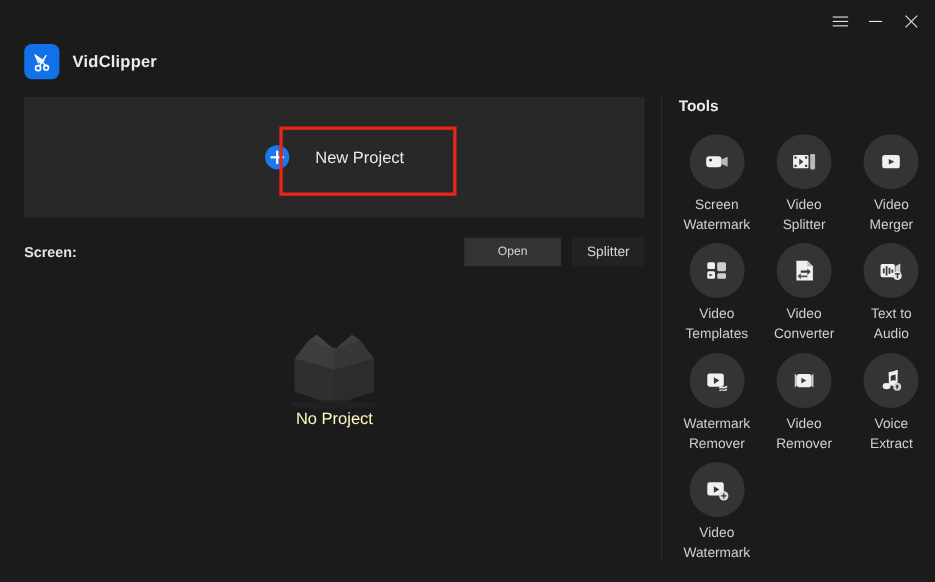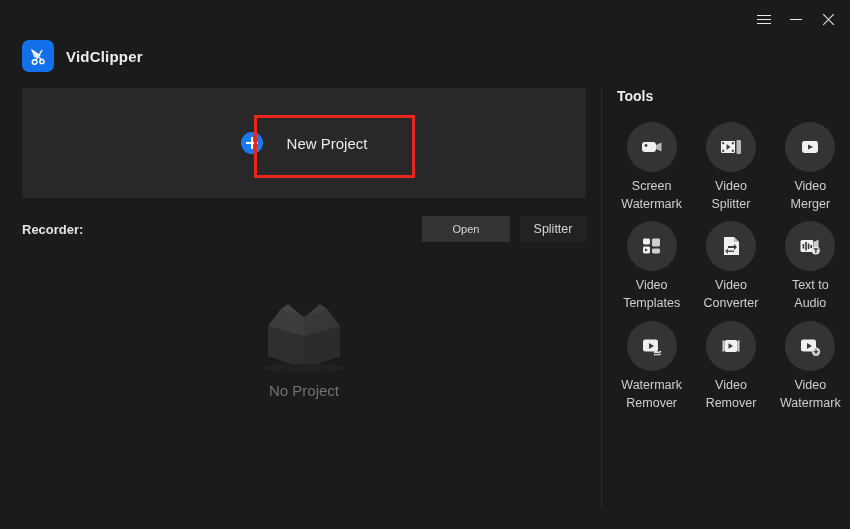--- a/index.html
+++ b/index.html
@@ -102,21 +102,21 @@
     color:#d6d6d6; font-size:12.5px; font-family:"Liberation Sans", sans-serif;
     cursor:default;
   }
 
   .empty-state {
     margin-top:48px; width:564px;
     display:flex; flex-direction:column; align-items:center;
   }
   .empty-art { width:120px; height:82px; opacity:.85; }
   .empty-text {
-    margin-top:10px; font-size:15px; color:#737373;
+    font-size:15px; color:#fef9c3;
   }
 
   
   .divider {
     position:absolute; left:601px; top:88px; width:1px; height:420px;
     background:#2e2e2e;
   }
   .tools {
     position:absolute; left:612px; top:88px; width:238px;
   }
@@ -177,21 +177,21 @@
 
     <div class="newproj-panel">
       <div class="newproj-btn">
         <div class="plus-circle"></div>
         <div class="newproj-label">New Project</div>
       </div>
       <div class="redbox"></div>
     </div>
 
     <div class="history-row">
-      <div class="history-label">Recorder:</div>
+      <div class="history-label">Screen:</div>
       <div class="history-actions">
         <button class="btn-open">Open</button>
         <button class="btn-dir">Splitter</button>
       </div>
     </div>
 
     <div class="empty-state">
       <svg class="empty-art" viewBox="0 0 120 82">
         <path d="M24 66 L24 36 L60 26 L96 36 L96 66 L60 78 Z" fill="#3a3a3a"></path>
         <path d="M24 36 L60 46 L60 78 L24 66 Z" fill="#333333"></path>
@@ -333,20 +333,37 @@
             <path d="M4.5 6.5 L4.5 19.5 L6.5 17.5 L6.5 8.5 Z" fill="#cfcfcf"></path>
             <path d="M21.5 6.5 L21.5 19.5 L19.5 17.5 L19.5 8.5 Z" fill="#cfcfcf"></path>
           </svg>
         </div>
         <div class="tool-label">
           <span>Video</span><br>
           <span>Remover</span>
         </div>
       </div>
 
+      <div class="tool">
+        <div class="tool-circle">
+          <svg width="26" height="26" viewBox="0 0 26 26">
+            <path d="M11 5.5 L19 3.5 L19 7 L11 9 Z" fill="#f0f0f0"></path>
+            <rect x="11" y="5.5" width="1.8" height="12" fill="#f0f0f0"></rect>
+            <rect x="17.2" y="3.5" width="1.8" height="11" fill="#f0f0f0"></rect>
+            <ellipse cx="9" cy="18" rx="3.6" ry="2.9" fill="#f0f0f0"></ellipse>
+            <ellipse cx="15.3" cy="15.2" rx="3.2" ry="2.6" fill="#f0f0f0"></ellipse>
+            <circle cx="18.6" cy="18.6" r="3.6" fill="#d5d5d5"></circle>
+            <path d="M18.6 16.4 L20.3 18.6 L19.3 18.6 L19.3 20.6 L17.9 20.6 L17.9 18.6 L16.9 18.6 Z" fill="#3a3a3a"></path>
+          </svg>
+        </div>
+        <div class="tool-label">
+          <span>Voice</span><br>
+          <span>Extract</span>
+        </div>
+      </div>
 
       <div class="tool">
         <div class="tool-circle">
           <svg width="26" height="26" viewBox="0 0 26 26">
             <rect x="4" y="6.5" width="15" height="12" rx="2.2" fill="#f0f0f0"></rect>
             <path d="M10 10 L15 13 L10 16 Z" fill="#3a3a3a"></path>
             <circle cx="19" cy="18.8" r="4.2" fill="#dedede"></circle>
             <rect x="16.5" y="18.2" width="5" height="1.2" fill="#3a3a3a"></rect>
             <rect x="18.4" y="16.3" width="1.2" height="5" fill="#3a3a3a"></rect>
           </svg>

